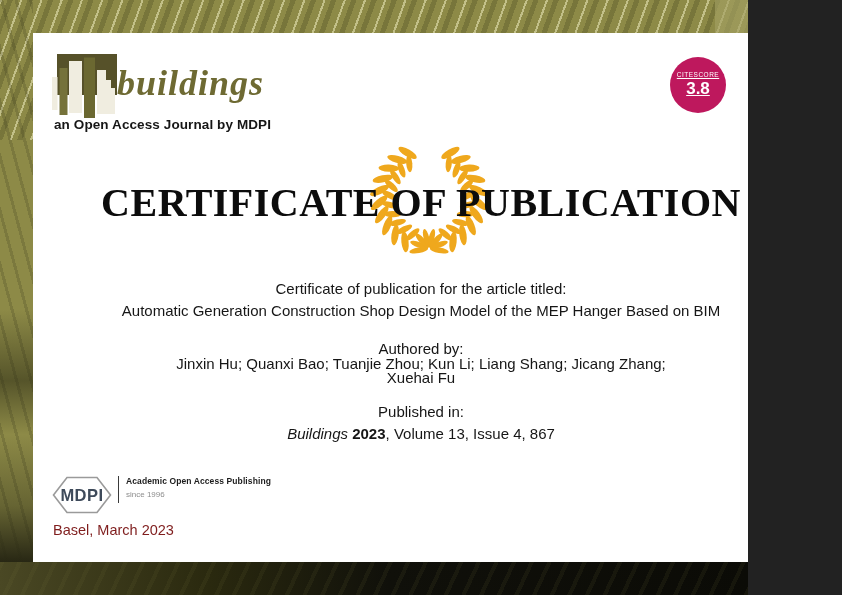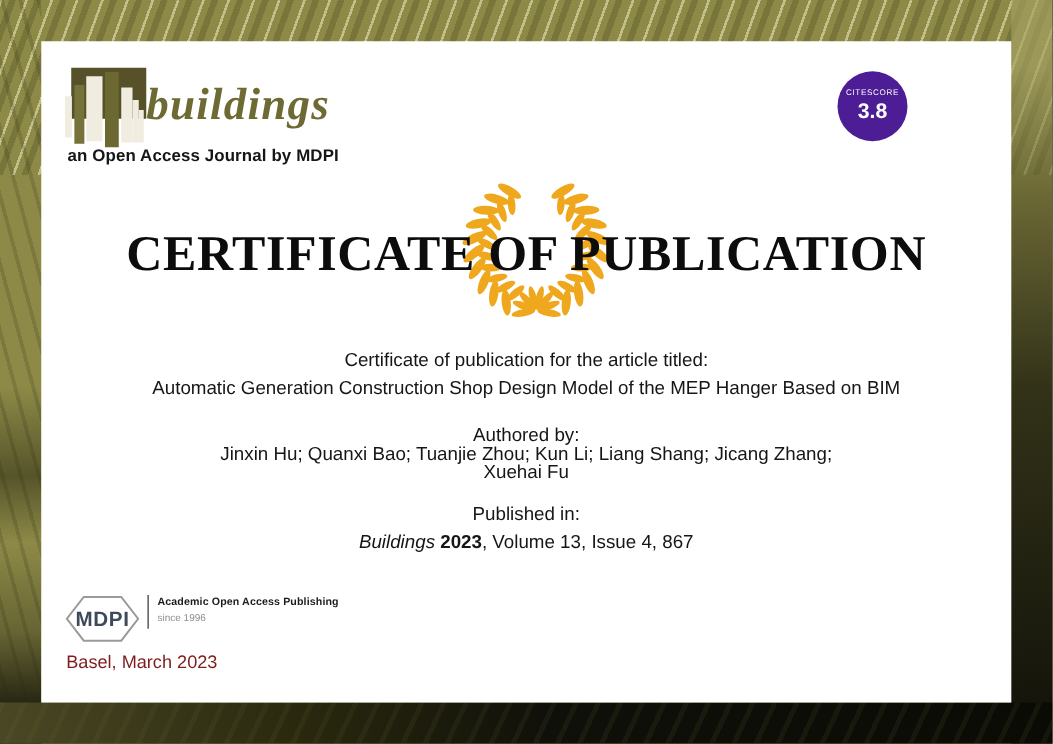--- a/index.html
+++ b/index.html
@@ -1,17 +1,17 @@
 <!DOCTYPE html>
 <html><head>
 <meta charset="utf-8">
 <style>
   html,body { margin:0; padding:0; background:#222; }
   .stage {
-    position:relative; width:842px; height:595px; overflow:hidden;
+    position:relative; width:748px; height:595px; overflow:hidden;
     font-family:"Liberation Sans","DejaVu Sans",sans-serif;
     background:#8d8a47;
   }
   
   .bg-stripes {
     position:absolute; left:0; top:0; right:0; height:140px;
     background:
       repeating-linear-gradient(110deg,
         rgba(238,236,190,0.55) 0 2px, rgba(0,0,0,0) 2px 7px,
         rgba(70,70,30,0.30) 7px 12px, rgba(0,0,0,0) 12px 19px);
@@ -51,21 +51,21 @@
   .tagline {
     position:absolute; left:21px; top:84px;
     font-size:13.5px; font-weight:700; color:#161616; letter-spacing:0.1px;
   }
   
   .badge {
     position:absolute; border-radius:50%;
     display:flex; flex-direction:column; align-items:center; justify-content:center;
     text-align:center;
   }
-  .badge.citescore { left:637px; top:24px; width:56px; height:56px; background:#4c1d95; color:#fff; }
+  .badge.citescore { left:637px; top:24px; width:56px; height:56px; background:#be185d; color:#fff;text-decoration:underline; }
   .b-label { font-size:6.5px; letter-spacing:0.5px; }
   .b-value { font-size:17px; font-weight:700; margin-top:1px; }
   .badge.impact { left:698px; top:20px; width:60px; height:60px; background:#F2C318; color:#101010; }
   .b-label2 { font-size:9.5px; font-weight:800; line-height:9.5px; letter-spacing:0.2px; }
   .b-value2 { font-size:16px; font-weight:800; line-height:17px; }
   
   .wreath { position:absolute; left:50%; top:104px; margin-left:-68px; z-index:1; }
   .cert-title {
     position:absolute; left:0; right:0; top:146px; margin:0; z-index:2;
     text-align:center; font-family:"Liberation Serif","DejaVu Serif",serif;

